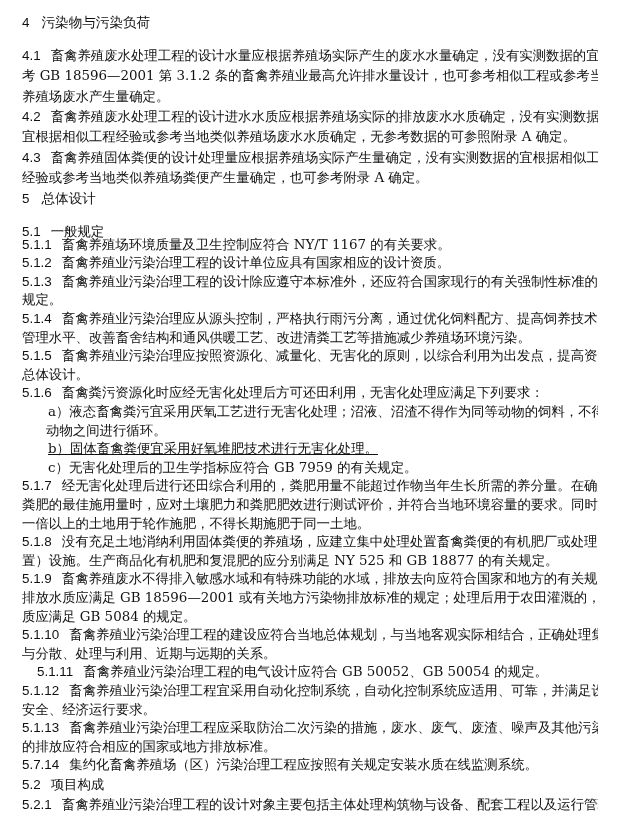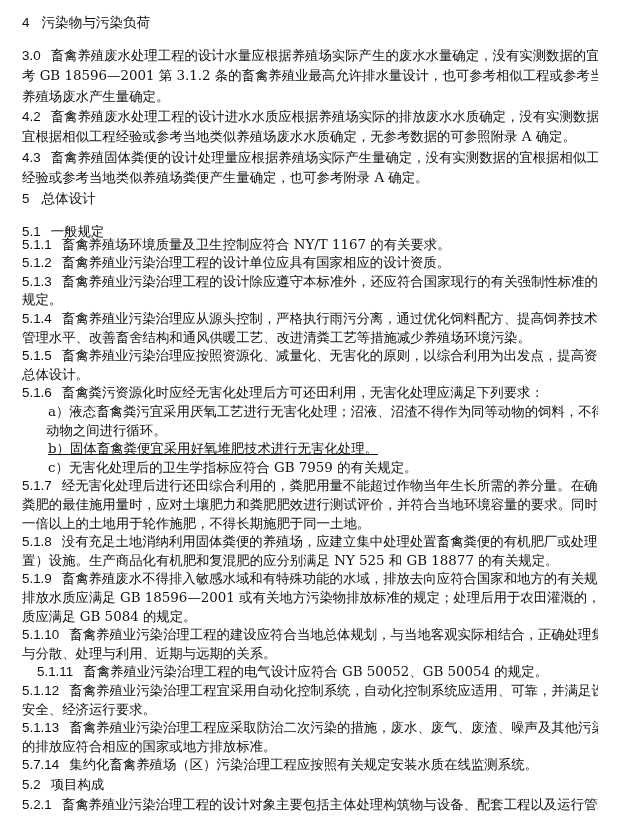--- a/index.html
+++ b/index.html
@@ -21,21 +21,21 @@
   .num { font-family: "Liberation Sans", "DejaVu Sans", sans-serif; font-size: 13.4px; margin-right: 10px; }
   .h1 { font-family: "DejaVu Sans", "Liberation Sans", sans-serif; font-size: 13.6px; text-align-last: left; }
   .h1 .num { margin-right: 12px; }
   .h2 { font-family: "DejaVu Sans", "Liberation Sans", sans-serif; font-size: 13.4px; text-align-last: left; }
 </style>
 </head>
 <body>
 
 <div class="page" id="page">
     <div class="ln h1" style="top: 10px;"><span class="num">4</span><span>污染物与污染负荷</span></div>
-    <div class="ln" style="top: 44px;"><span class="num">3.0</span><span>畜禽养殖废水处理工程的设计水量应根据养殖场实际产生的废水水量确定，没有实测数据的宜参</span></div>
+    <div class="ln" style="top: 44px;"><span class="num">4.1</span><span>畜禽养殖废水处理工程的设计水量应根据养殖场实际产生的废水水量确定，没有实测数据的宜参</span></div>
     <div class="ln" style="top: 64px;"><span>考 GB 18596—2001 第 3.1.2 条的畜禽养殖业最高允许排水量设计，也可参考相似工程或参考当地类似</span></div>
     <div class="ln last" style="top: 85px;"><span>养殖场废水产生量确定。</span></div>
     <div class="ln" style="top: 105px;"><span class="num">4.2</span><span>畜禽养殖废水处理工程的设计进水水质应根据养殖场实际的排放废水水质确定，没有实测数据的</span></div>
     <div class="ln last" style="top: 125px;"><span>宜根据相似工程经验或参考当地类似养殖场废水水质确定，无参考数据的可参照附录 A 确定。</span></div>
     <div class="ln" style="top: 146px;"><span class="num">4.3</span><span>畜禽养殖固体粪便的设计处理量应根据养殖场实际产生量确定，没有实测数据的宜根据相似工程</span></div>
     <div class="ln last" style="top: 166px;"><span>经验或参考当地类似养殖场粪便产生量确定，也可参考附录 A 确定。</span></div>
     <div class="ln h1" style="top: 186px;"><span class="num">5</span><span>总体设计</span></div>
     <div class="ln h2" style="top: 220px;"><span class="num">5.1</span><span>一般规定</span></div>
     <div class="ln last" style="top: 233px;"><span class="num">5.1.1</span><span>畜禽养殖场环境质量及卫生控制应符合 NY/T 1167 的有关要求。</span></div>
     <div class="ln last" style="top: 251px;"><span class="num">5.1.2</span><span>畜禽养殖业污染治理工程的设计单位应具有国家相应的设计资质。</span></div>

